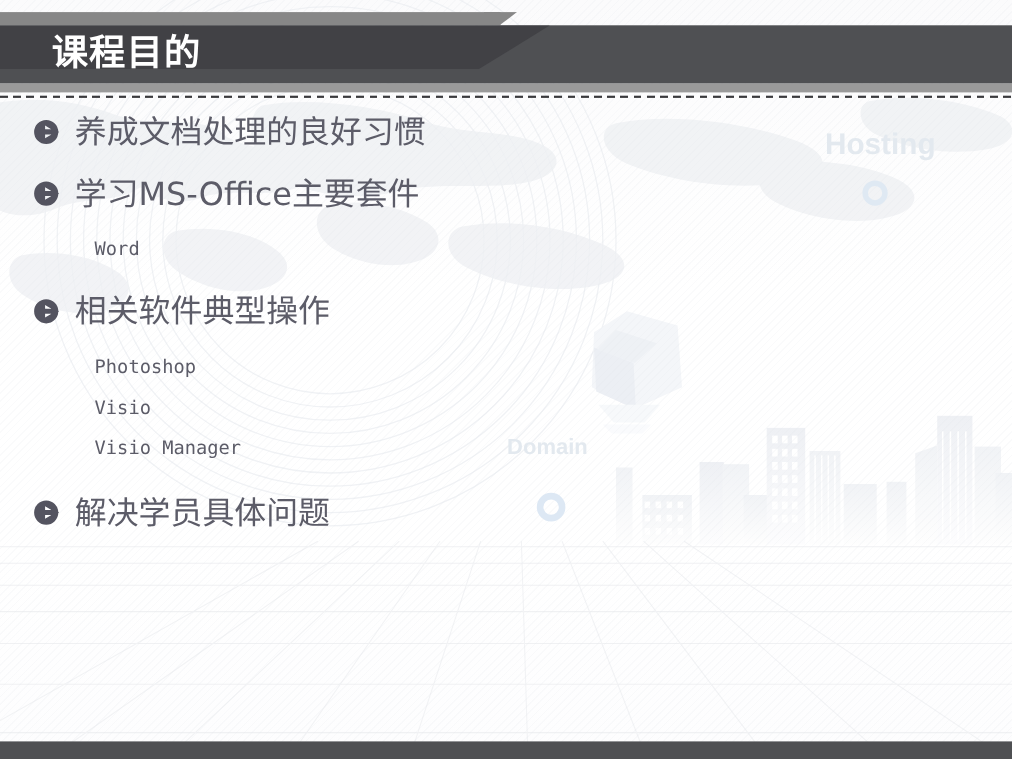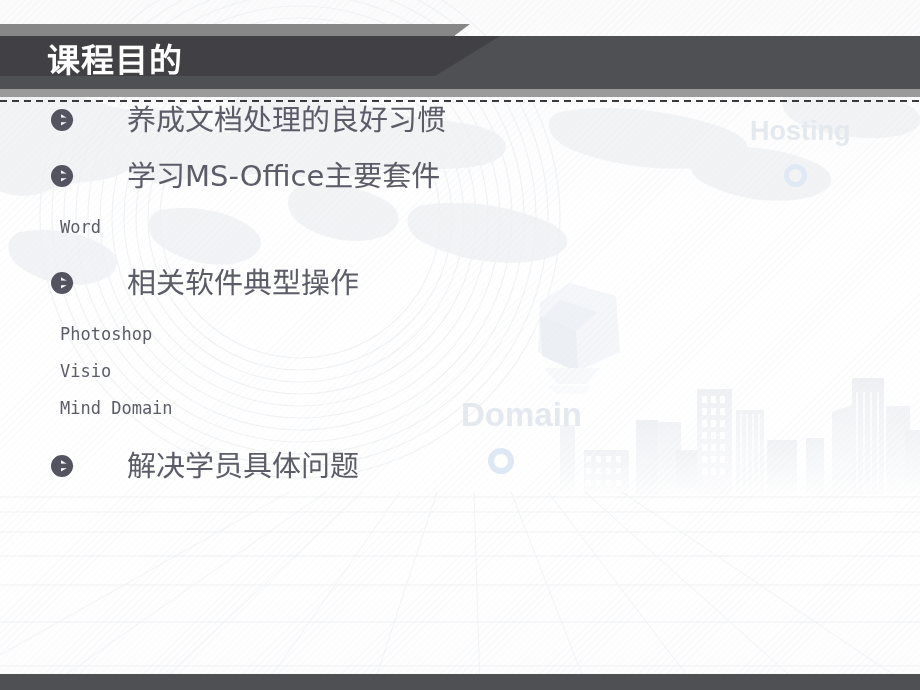--- a/index.html
+++ b/index.html
@@ -57,21 +57,20 @@
   
   .bg-floor { }
 
   
   .header {
     position: absolute;
     left: 0;
     top: 0;
     width: 920px;
     height: 90px;
-    margin-top: 13px;
   }
   
   .hdr-topstrip {
     position: absolute;
     left: 0;
     top: 11px;
     width: 455px;
     height: 12px;
     background: #878787;
   }
@@ -155,43 +154,42 @@
     left: 0;
     top: 96px;
     width: 920px;
   }
 
   .bullet-row {
     position: relative;
     display: flex;
     align-items: center;
     height: 48px;
-    padding-left: 48px;
-    gap: 39px;
+    padding-left: 28px;
   }
   .bullet-icon {
     width: 28px;
     height: 28px;
     flex: 0 0 28px;
     margin-right: 12px;
     display: block;
   }
   .bullet-text {
     font-family: "DejaVu Sans", "Liberation Sans", sans-serif;
     font-size: 29px;
     font-weight: 400;
     color: #5c5c68;
     line-height: 34px;
     white-space: nowrap;
   }
 
   .sub-row {
     position: relative;
     height: 37px;
-    padding-left: 60px;
+    padding-left: 86px;
     display: flex;
     align-items: center;
   }
   .sub-text {
     font-family: "DejaVu Sans Mono", "Liberation Mono", monospace;
     font-size: 17px;
     color: #5c5c68;
     line-height: 20px;
     white-space: pre;
   }
@@ -210,21 +208,21 @@
     pointer-events: none;
   }
   #deco-hosting {
     left: 750px;
     top: 116px;
     font-size: 27px;
   }
   #deco-domain {
     left: 461px;
     top: 396px;
-    font-size: 33px;
+    font-size: 20px;
   }
   .deco-ring {
     position: absolute;
     border-radius: 50%;
     pointer-events: none;
   }
   #ring-hosting {
     left: 784px;
     top: 164px;
     width: 13px;
@@ -456,21 +454,21 @@
 
     <div class="gap-8"></div>
 
     <div class="sub-row">
       <span class="sub-text">Photoshop</span>
     </div>
     <div class="sub-row">
       <span class="sub-text">Visio</span>
     </div>
     <div class="sub-row">
-      <span class="sub-text">Mind Domain</span>
+      <span class="sub-text">Visio Manager</span>
     </div>
 
     <div class="gap-16"></div>
 
     <div class="bullet-row">
       <svg class="bullet-icon" viewBox="0 0 28 28" aria-hidden="true">
         <path d="M14 3 a11 11 0 1 0 0 22 a11 11 0 1 0 0 -22 Z M13 11.2 L13 8.2 L22.6 13.9 L13 19.6 L13 16.6 Z" fill="#545460" fill-rule="evenodd"></path>
         <path d="M12.6 11.6 L23.4 11.6 L23.4 16.2 L12.6 16.2 Z" fill="#545460"></path>
         <path d="M18.5 8.6 L25.6 14 L18.5 19.4 Z" fill="#545460"></path>
       </svg>

